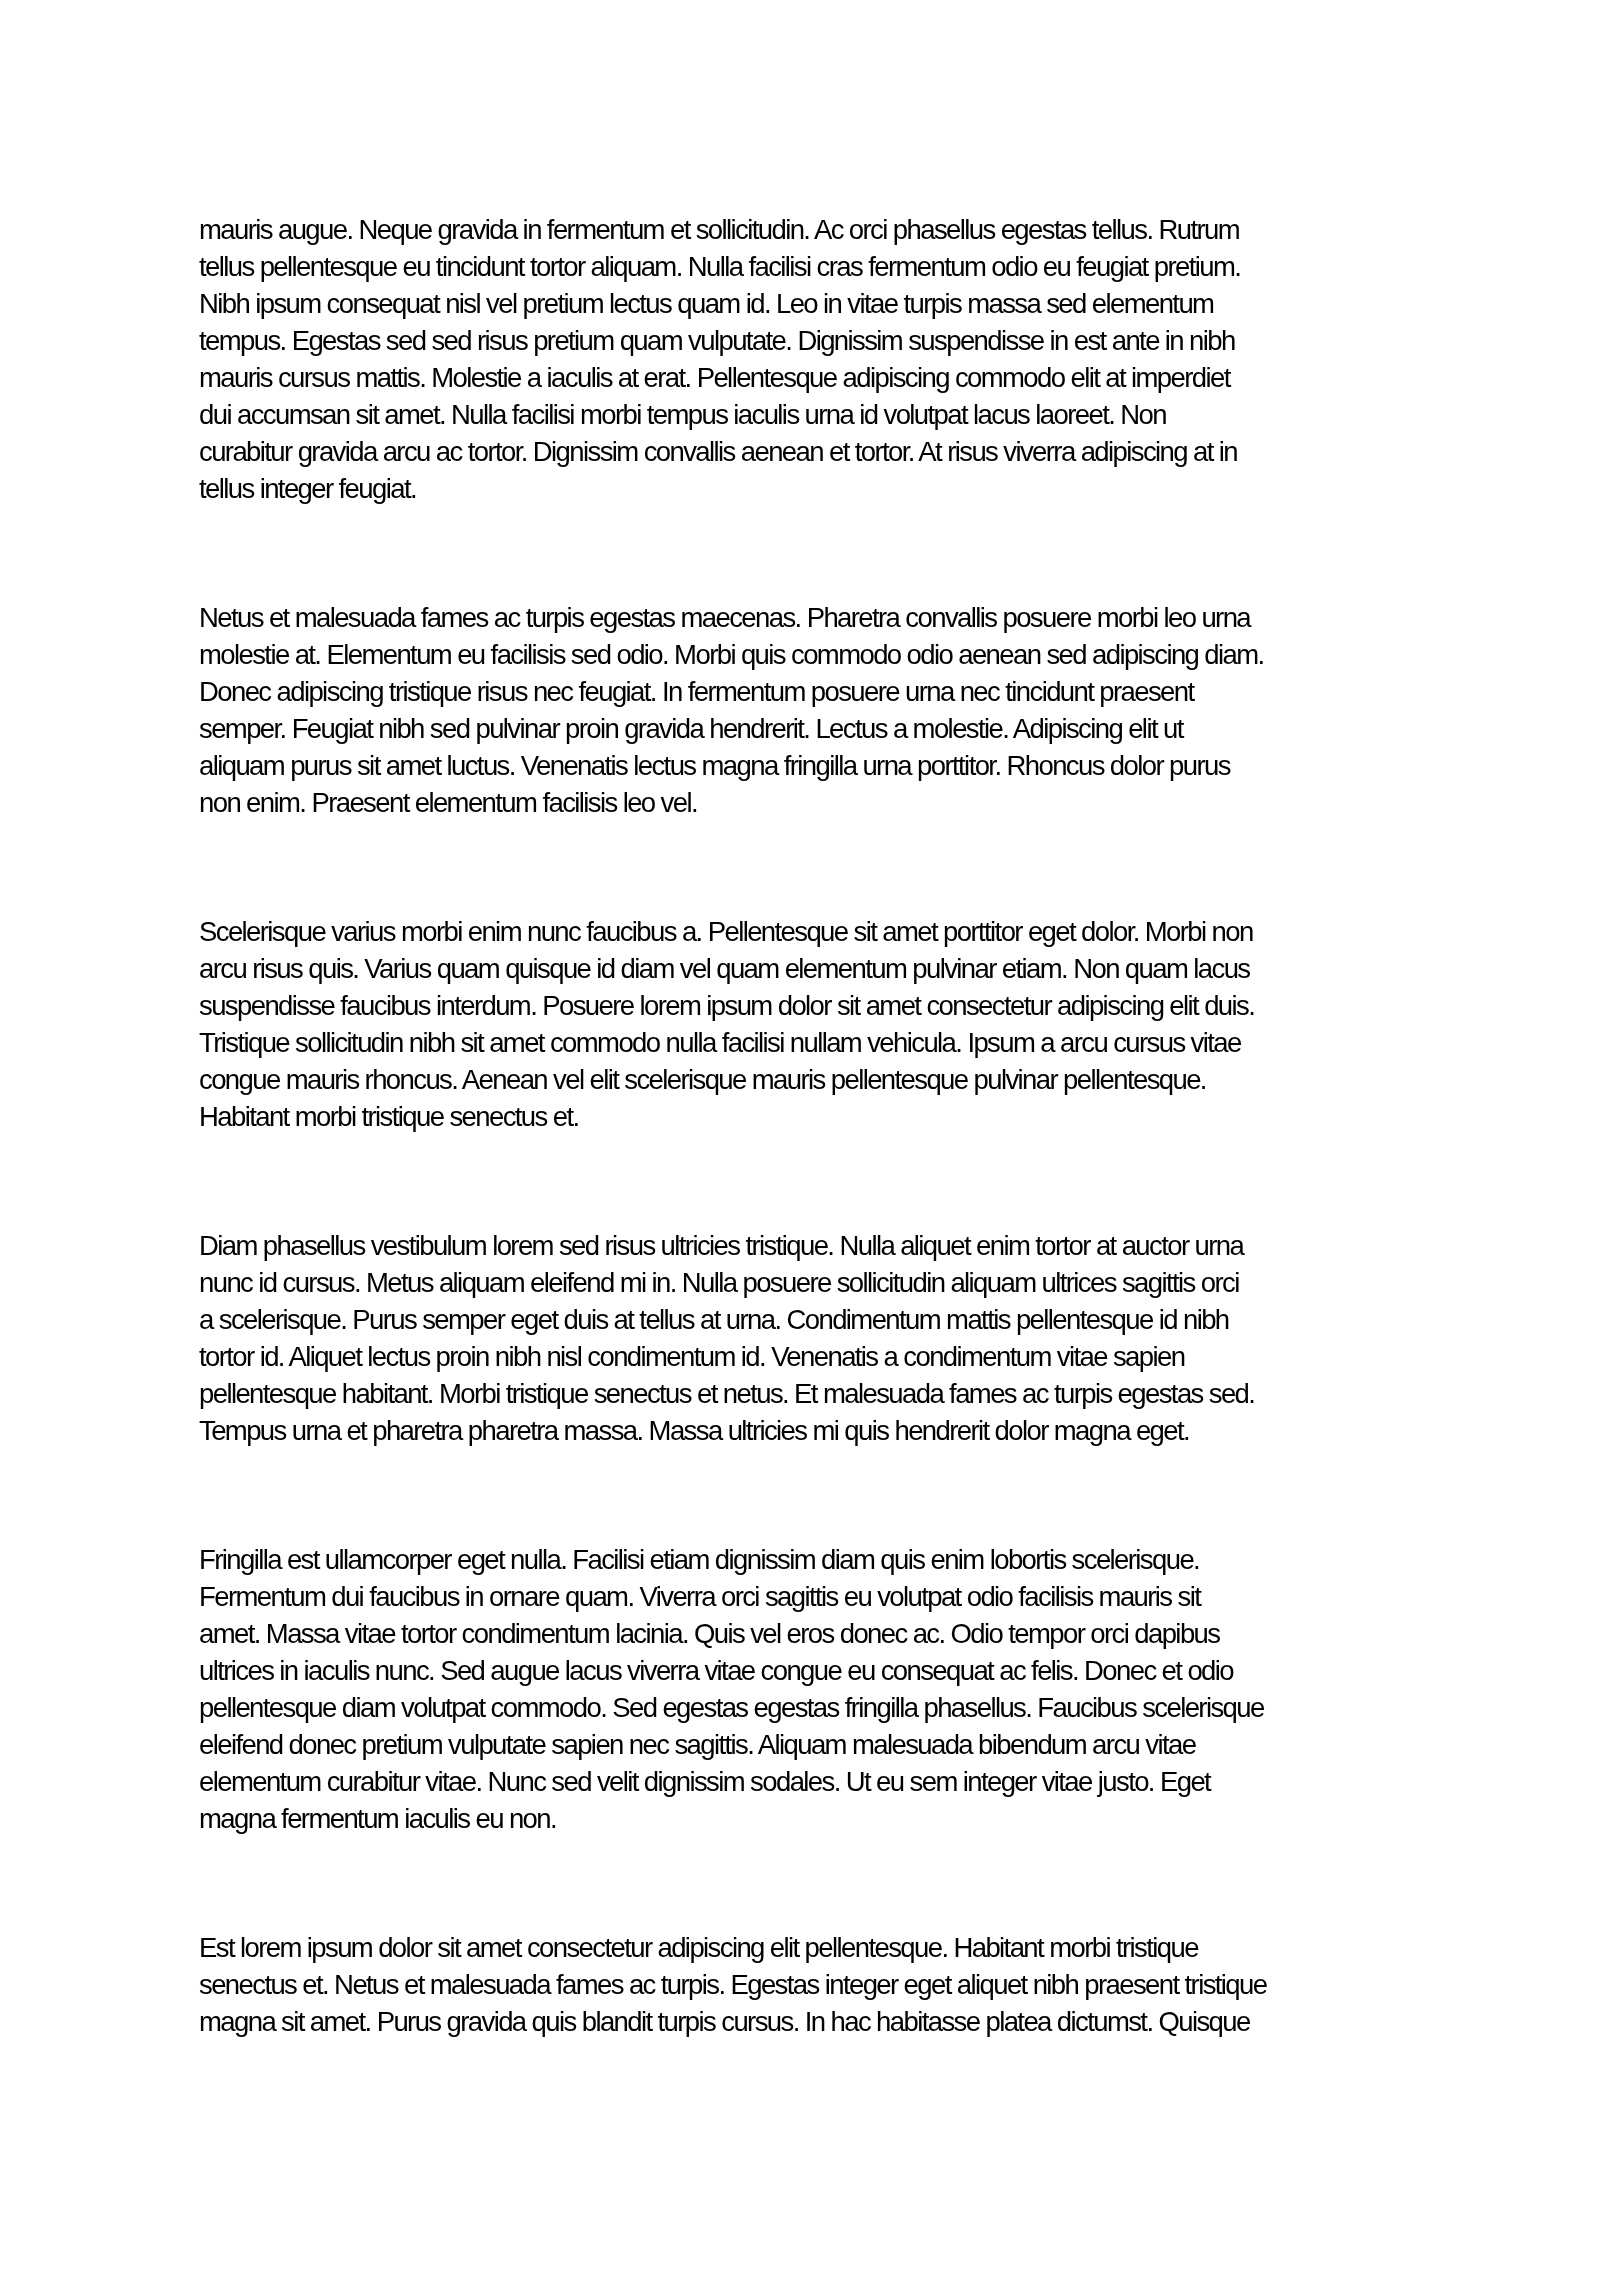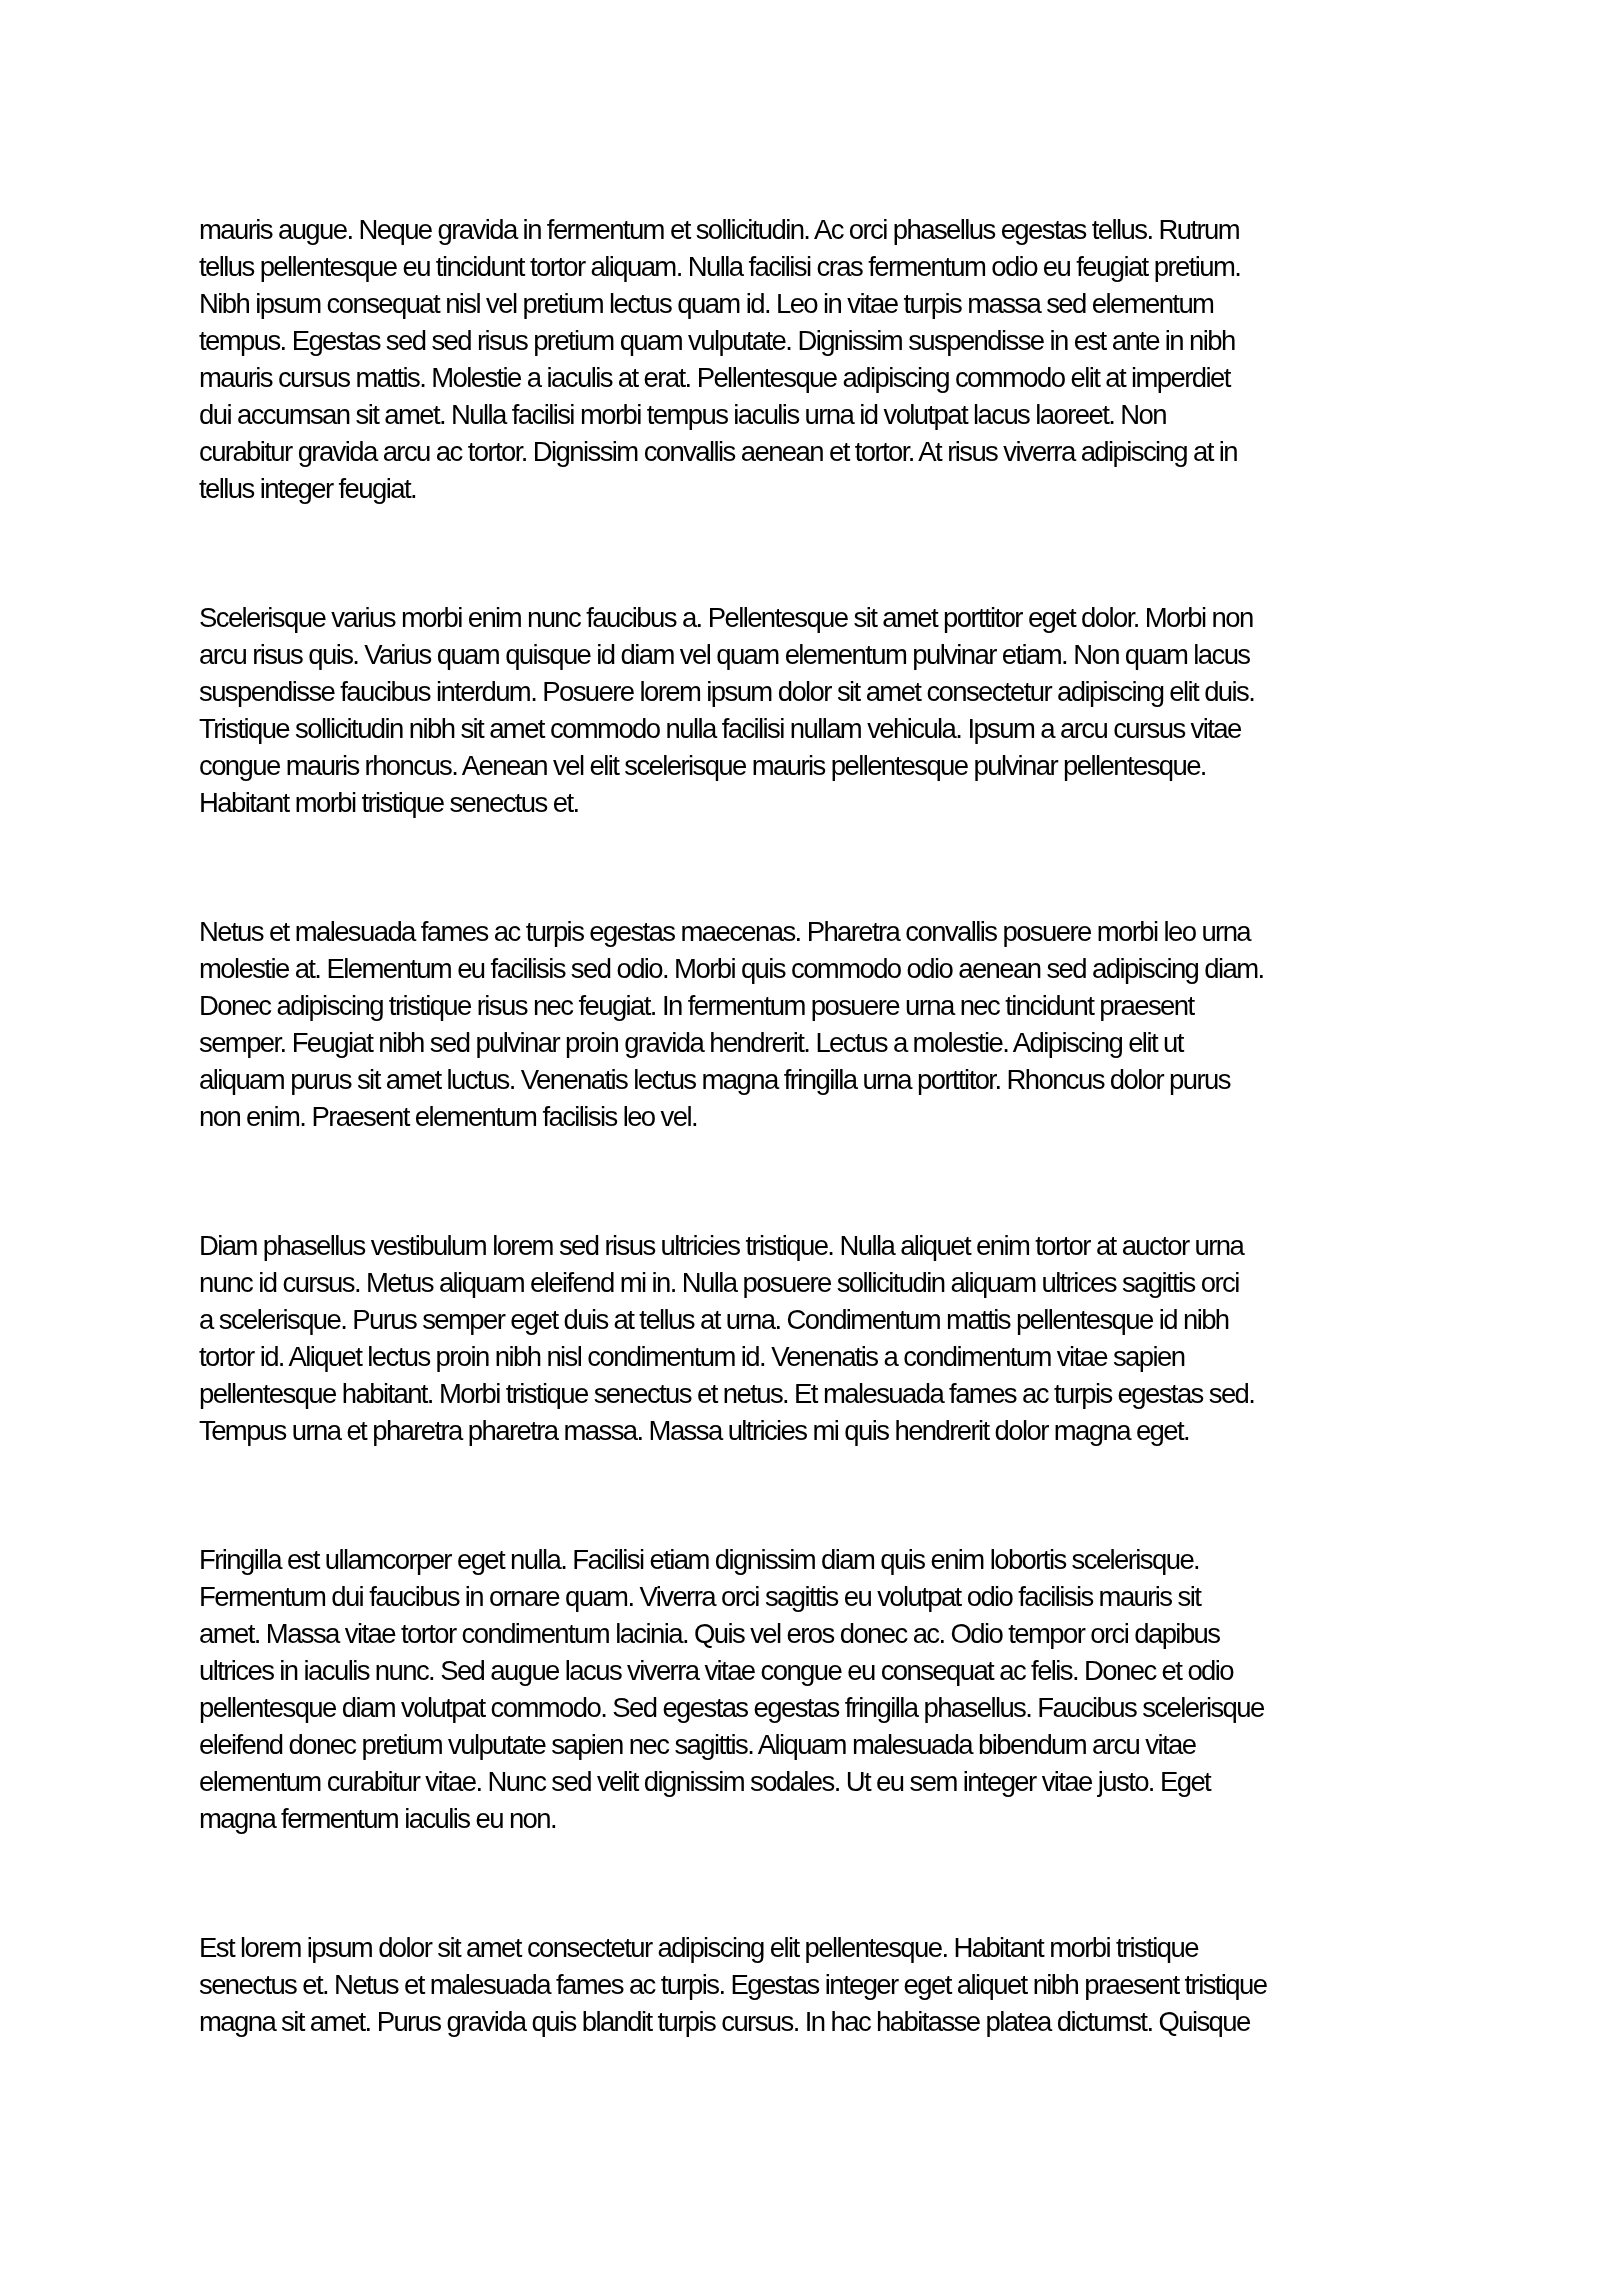--- a/index.html
+++ b/index.html
@@ -33,32 +33,32 @@
 <div class="page">
   <div class="content">
     <p class="para">mauris augue. Neque gravida in fermentum et sollicitudin. Ac orci phasellus egestas tellus. Rutrum
 tellus pellentesque eu tincidunt tortor aliquam. Nulla facilisi cras fermentum odio eu feugiat pretium.
 Nibh ipsum consequat nisl vel pretium lectus quam id. Leo in vitae turpis massa sed elementum
 tempus. Egestas sed sed risus pretium quam vulputate. Dignissim suspendisse in est ante in nibh
 mauris cursus mattis. Molestie a iaculis at erat. Pellentesque adipiscing commodo elit at imperdiet
 dui accumsan sit amet. Nulla facilisi morbi tempus iaculis urna id volutpat lacus laoreet. Non
 curabitur gravida arcu ac tortor. Dignissim convallis aenean et tortor. At risus viverra adipiscing at in
 tellus integer feugiat.</p>
+    <p class="para">Netus et malesuada fames ac turpis egestas maecenas. Pharetra convallis posuere morbi leo urna
+molestie at. Elementum eu facilisis sed odio. Morbi quis commodo odio aenean sed adipiscing diam.
+Donec adipiscing tristique risus nec feugiat. In fermentum posuere urna nec tincidunt praesent
+semper. Feugiat nibh sed pulvinar proin gravida hendrerit. Lectus a molestie. Adipiscing elit ut
+aliquam purus sit amet luctus. Venenatis lectus magna fringilla urna porttitor. Rhoncus dolor purus
+non enim. Praesent elementum facilisis leo vel.</p>
     <p class="para">Scelerisque varius morbi enim nunc faucibus a. Pellentesque sit amet porttitor eget dolor. Morbi non
 arcu risus quis. Varius quam quisque id diam vel quam elementum pulvinar etiam. Non quam lacus
 suspendisse faucibus interdum. Posuere lorem ipsum dolor sit amet consectetur adipiscing elit duis.
 Tristique sollicitudin nibh sit amet commodo nulla facilisi nullam vehicula. Ipsum a arcu cursus vitae
 congue mauris rhoncus. Aenean vel elit scelerisque mauris pellentesque pulvinar pellentesque.
 Habitant morbi tristique senectus et.</p>
-    <p class="para">Netus et malesuada fames ac turpis egestas maecenas. Pharetra convallis posuere morbi leo urna
-molestie at. Elementum eu facilisis sed odio. Morbi quis commodo odio aenean sed adipiscing diam.
-Donec adipiscing tristique risus nec feugiat. In fermentum posuere urna nec tincidunt praesent
-semper. Feugiat nibh sed pulvinar proin gravida hendrerit. Lectus a molestie. Adipiscing elit ut
-aliquam purus sit amet luctus. Venenatis lectus magna fringilla urna porttitor. Rhoncus dolor purus
-non enim. Praesent elementum facilisis leo vel.</p>
     <p class="para">Diam phasellus vestibulum lorem sed risus ultricies tristique. Nulla aliquet enim tortor at auctor urna
 nunc id cursus. Metus aliquam eleifend mi in. Nulla posuere sollicitudin aliquam ultrices sagittis orci
 a scelerisque. Purus semper eget duis at tellus at urna. Condimentum mattis pellentesque id nibh
 tortor id. Aliquet lectus proin nibh nisl condimentum id. Venenatis a condimentum vitae sapien
 pellentesque habitant. Morbi tristique senectus et netus. Et malesuada fames ac turpis egestas sed.
 Tempus urna et pharetra pharetra massa. Massa ultricies mi quis hendrerit dolor magna eget.</p>
     <p class="para">Fringilla est ullamcorper eget nulla. Facilisi etiam dignissim diam quis enim lobortis scelerisque.
 Fermentum dui faucibus in ornare quam. Viverra orci sagittis eu volutpat odio facilisis mauris sit
 amet. Massa vitae tortor condimentum lacinia. Quis vel eros donec ac. Odio tempor orci dapibus
 ultrices in iaculis nunc. Sed augue lacus viverra vitae congue eu consequat ac felis. Donec et odio

